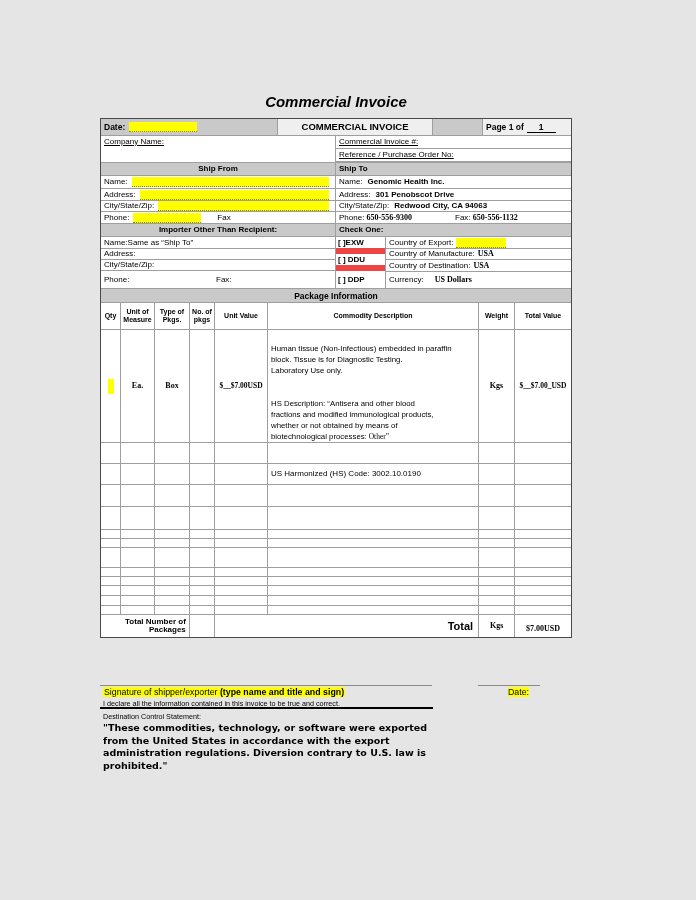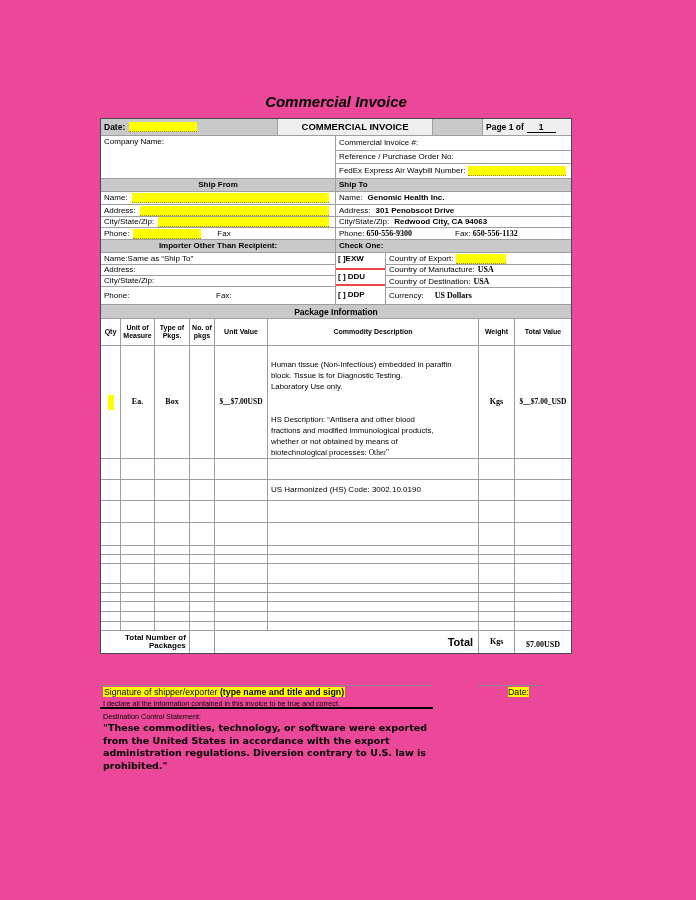--- a/index.html
+++ b/index.html
@@ -1,16 +1,16 @@
 <!DOCTYPE html>
 <html><head>
 <meta charset="utf-8">
 <style>
   html,body{margin:0;padding:0;background:#fff;}
-  .page{position:relative;width:696px;height:900px;background:#ec4899;
+  .page{position:relative;width:696px;height:900px;background:#e5e5e5;
         font-family:"Liberation Sans",sans-serif;color:#000;overflow:hidden;}
   .doc-title{position:absolute;left:100px;top:93px;width:472px;text-align:center;
              font-size:15px;font-weight:bold;font-style:italic;}
   .form{position:absolute;left:100px;top:118px;width:472px;border:1px solid #4a4a4a;
         box-sizing:border-box;font-size:8px;line-height:10px;background:#fff;}
   .row{display:flex;border-bottom:1px solid #9e9e9e;box-sizing:border-box;align-items:stretch;}
   .row.noline{border-bottom:none;}
   .cell{box-sizing:border-box;border-right:1px solid #9e9e9e;padding:1px 3px;overflow:hidden;position:relative;}
   .cell.last{border-right:none;}
   .gray{background:#c9c9c9;}
@@ -21,21 +21,21 @@
   .hc{justify-content:center;text-align:center;}
   .yellow{background:#ffff00;border-bottom:1px dotted #8a8a00;display:inline-block;height:9px;vertical-align:middle;}
   
   .r-top{height:17px;font-size:8.5px;}
   .c-date{width:177px;}
   .c-cinv{width:155px;font-size:9.5px;}
   .c-spacer{width:50px;}
   .c-page{width:88px;}
   .pageno{border-bottom:1px solid #000;padding:0 12px;font-weight:bold;}
   
-  .r-company{height:43px;}
+  .r-company{height:27px;text-decoration:underline;}
   .c-company{width:235px;align-items:flex-start;}
   .c-right-stack{width:235px;padding:0;display:flex;flex-direction:column;}
   .sub{box-sizing:border-box;padding:1px 3px;border-bottom:1px solid #9e9e9e;display:flex;align-items:center;}
   .sub.lastsub{border-bottom:none;}
   
   .half{width:235px;}
   .r13{height:13px;}.r12{height:12px;}.r11{height:11px;}.r14{height:14px;}
   
   .r-importer{height:52px;}
   .col-stack{padding:0;display:flex;flex-direction:column;}
@@ -66,21 +66,21 @@
   .sig1{position:absolute;left:103px;top:687px;font-size:8.8px;background:#ffff00;padding:0 1px;}
   .sigdate{position:absolute;left:508px;top:687px;font-size:8.8px;}
   .sigdate .hl{background:#ffff00;}
   .declare{position:absolute;left:103px;top:699px;font-size:7.2px;}
   .dcslabel{position:absolute;left:103px;top:712px;font-size:7.2px;}
   .dcstext{position:absolute;left:103px;top:722px;width:340px;
            font-family:"DejaVu Sans",sans-serif;font-weight:bold;font-size:9.5px;line-height:12.5px;}
   .lbl{white-space:nowrap;}
   .flexgrow{flex:1;}
   .mini-yellow{width:6px;height:15px;background:#ffff00;}
-  .exwcell{box-sizing:border-box;border-bottom:2px solid #ef4444;font-weight:bold;font-size:8px;
+  .exwcell{box-sizing:border-box;border-bottom:6px solid #ef4444;font-weight:bold;font-size:8px;
            padding:1px 2px;display:flex;align-items:center;}
 </style>
 </head>
 <body>
 
 <div class="page">
 
   <div class="doc-title">Commercial Invoice</div>
 
   <div class="form">

